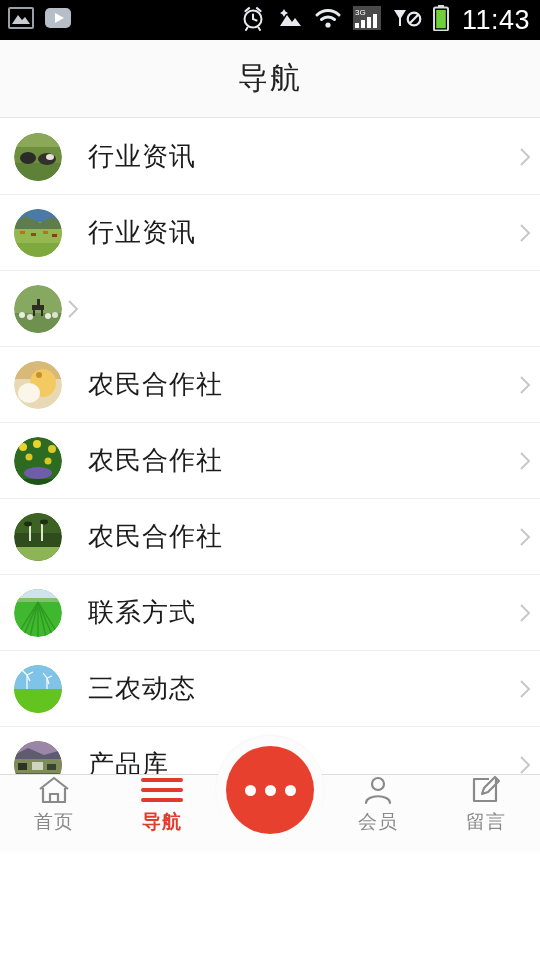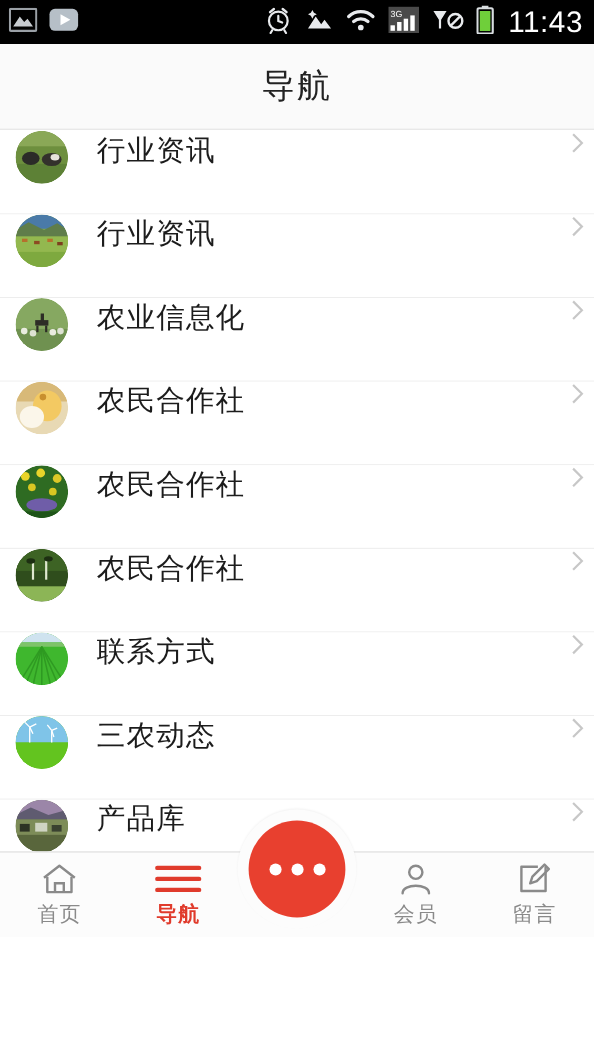--- a/index.html
+++ b/index.html
@@ -28,40 +28,40 @@
   .header {
     height:78px; background:#fafafa; display:flex;
     align-items:center; justify-content:center;
     border-bottom:1px solid #e3e3e3;
   }
   .header-title { font-size:30px; color:#222; letter-spacing:2px; }
 
   
   .list { position:absolute; top:119px; left:0; right:0; bottom:78px; overflow:hidden; background:#fff; }
   .row {
-    height:76px; display:flex; align-items:flex-start;
+    height:76px; display:flex; align-items:center;
     padding:0 4px 0 14px; border-bottom:1px solid #ededed;
     background:#fff;
   }
   .thumb {
     width:48px; height:48px; border-radius:50%;
     flex:0 0 48px; overflow:hidden; position:relative;
   }
   .thumb svg { display:block; width:48px; height:48px; }
   .row-label {
     margin-left:26px; font-size:26px; color:#1c1c1c;
     letter-spacing:1px; flex:1 1 auto;
   }
   .chev { flex:0 0 auto; width:22px; height:22px; opacity:.55; }
 
   
   .tabbar {
     position:absolute; left:0; bottom:0; width:540px; height:78px;
     background:#fcfcfc; border-top:1px solid #dcdcdc;
-    display:flex; align-items:center;
+    display:flex; align-items:flex-start;
   }
   .tab {
     flex:1 1 0; display:flex; flex-direction:column;
     align-items:center; justify-content:center; gap:4px;
     color:#8a8a8a;
   }
   .tab.active { color:#e03b2c; }
   .tab-label { font-size:19px; letter-spacing:1px; }
   .tab.active .tab-label { font-weight:bold; }
   .tab-ico { height:30px; display:flex; align-items:center; justify-content:center; }
@@ -226,21 +226,20 @@
             <rect x="23" y="14" width="3" height="7" fill="#2d2d26"></rect>
             <rect x="19" y="25" width="2" height="6" fill="#2d2d26"></rect>
             <rect x="27" y="25" width="2" height="6" fill="#2d2d26"></rect>
             <circle cx="8" cy="30" r="3" fill="#e9ecdf"></circle>
             <circle cx="16" cy="32" r="3" fill="#dde2d2"></circle>
             <circle cx="34" cy="31" r="3" fill="#e9ecdf"></circle>
             <circle cx="41" cy="30" r="3" fill="#dde2d2"></circle>
           </g>
           </svg>
       </div>
-      <div class="row-label">农业信息化</div>
       <svg class="chev" viewBox="0 0 22 22">
           <path d="M7 3 L15 11 L7 19" fill="none" stroke="#9b9b9b" stroke-width="2"></path>
         </svg>
     </div>
 
 
     <div class="row">
       <div class="thumb">
         <svg viewBox="0 0 48 48">
             <defs>

